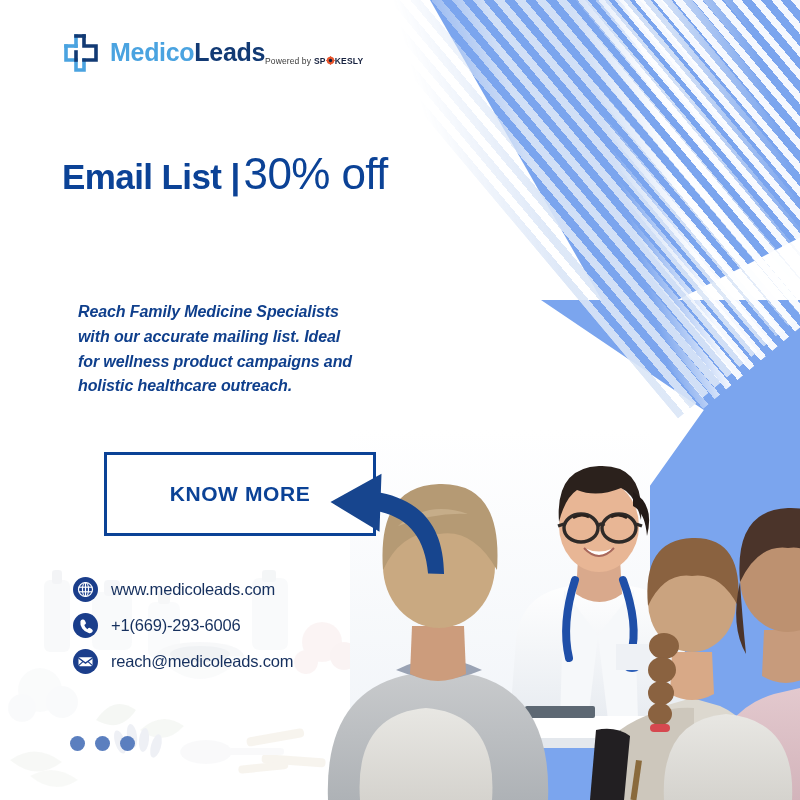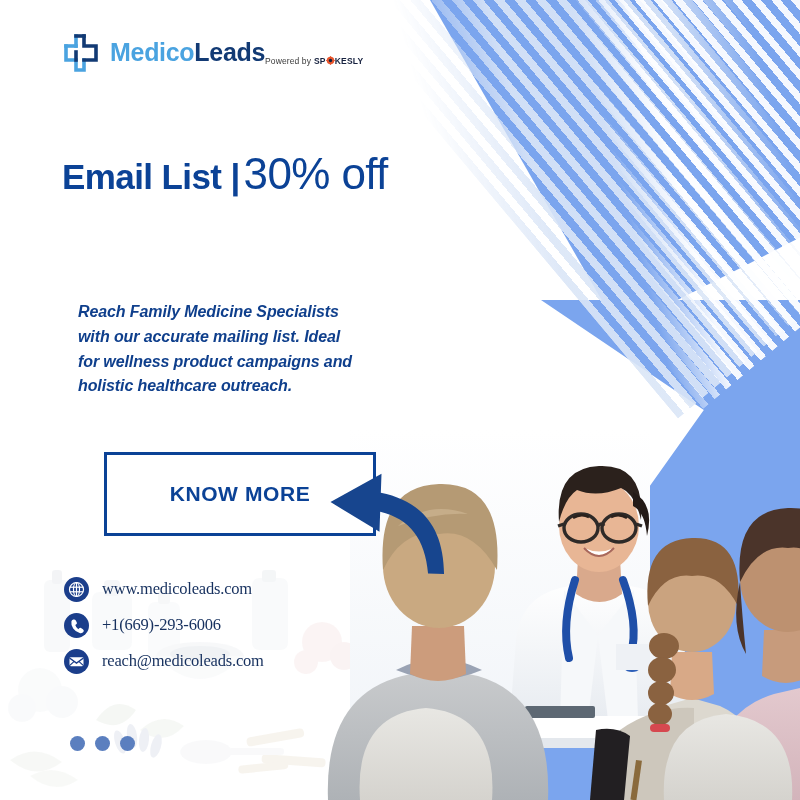--- a/index.html
+++ b/index.html
@@ -118,21 +118,21 @@
     width:272px; height:84px; z-index:20;
     border:3px solid #0B4296; background:#ffffff;
     display:flex; align-items:center; justify-content:center;
     cursor:pointer;
     margin-left:40px;
   }
   .cta-label { color:#0B4296; font-size:21px; font-weight:700; letter-spacing:0.6px; }
   .cta-arrow { position:absolute; left:322px; top:462px; width:135px; height:115px; z-index:21; }
 
   
-  .contacts { position:absolute; left:64px; top:571px; z-index:20;font-family:Liberation Serif, serif; }
+  .contacts { position:absolute; left:73px; top:571px; z-index:20; }
   .c-row { display:flex; align-items:center; gap:13px; height:36px; margin-bottom:0px; }
   .c-ico { width:25px; height:25px; flex:0 0 auto; }
   .c-txt { color:#16305E; font-size:16.5px; font-weight:400; letter-spacing:-0.2px; white-space:nowrap; }
 
   
   .dots { position:absolute; left:70px; top:736px; z-index:20; display:flex; gap:10px; }
   .dot { width:15px; height:15px; border-radius:50%; background:#5B7FBF; }
 </style>
 </head>
 <body>

